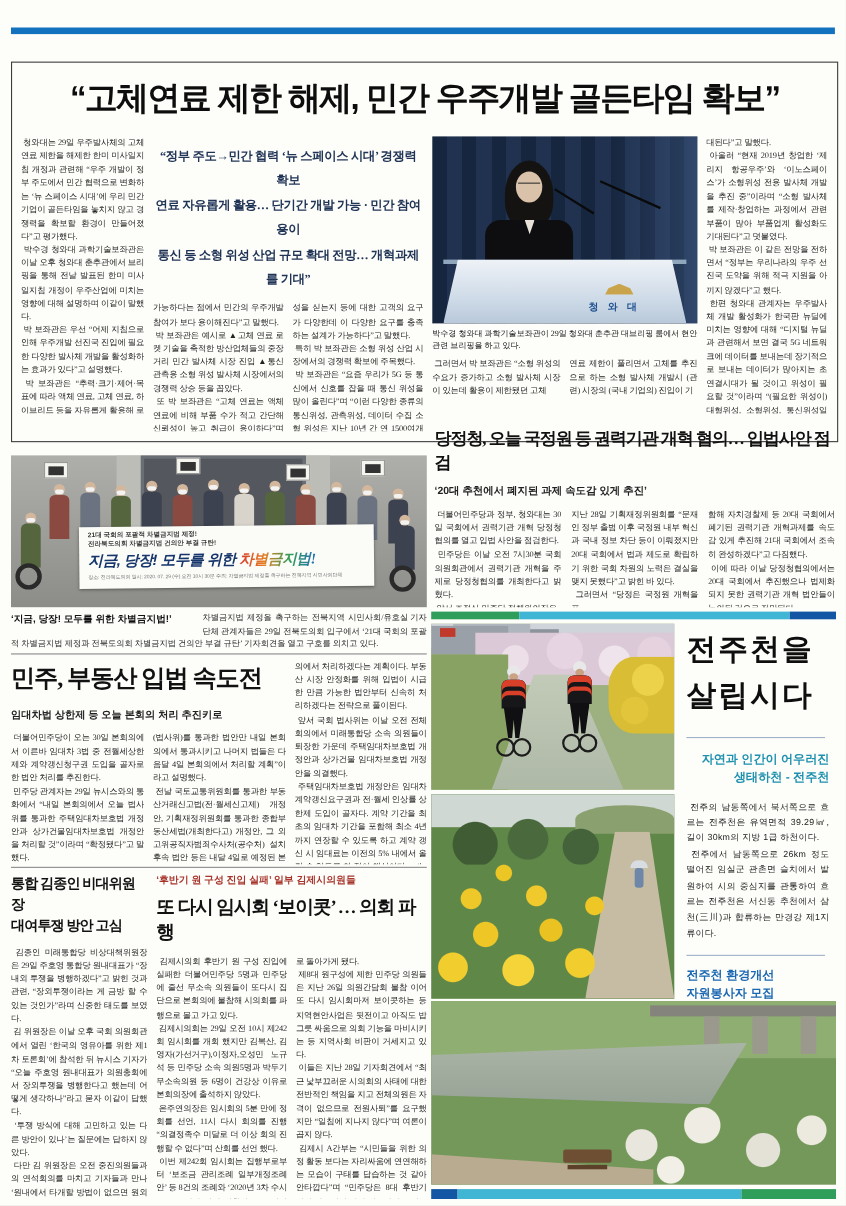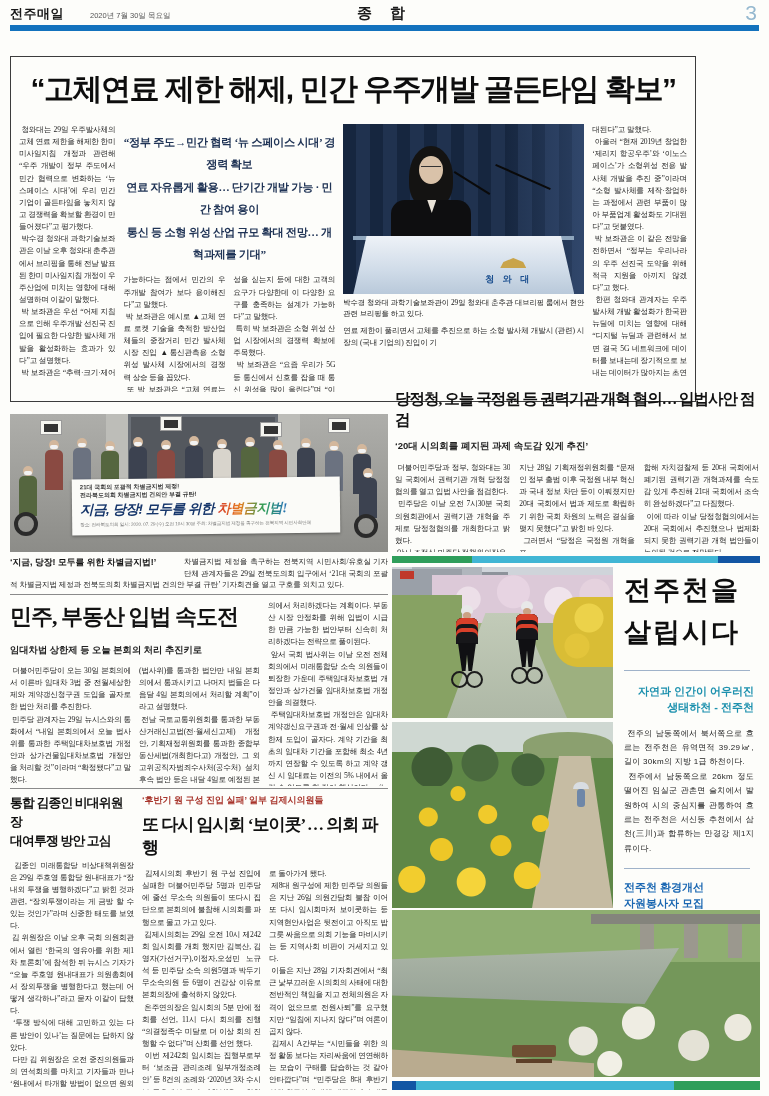--- a/index.html
+++ b/index.html
@@ -15,21 +15,21 @@
     white-space:pre-wrap; color:#222; letter-spacing:-0.15px; overflow:hidden;
   }
   
   .header { position:absolute; left:10px; right:10px; top:4px; height:20px; }
   .paper-name { position:absolute; left:0; top:1px; font-weight:bold; font-size:13px; letter-spacing:0.5px; }
   .header-date { position:absolute; left:80px; top:7px; font-size:7.5px; color:#555; }
   .section-label { position:absolute; left:50%; transform:translateX(-50%); top:0; font-size:15px; font-weight:bold; letter-spacing:7px; }
   .page-num { position:absolute; right:2px; top:-3px; font-size:21px; color:#95b8cf; }
   .header-bar { position:absolute; left:10px; right:10px; top:25px; height:6px; background:#1372bd; }
   
-  .top-box { position:absolute; left:10px; top:56px; width:686px; height:346px; border:1.5px solid #3c3c3c; padding:12px 8px 6px; background:#fdfdfa; }
+  .top-box { position:absolute; left:10px; top:56px; width:752px; height:346px; border:1.5px solid #3c3c3c; padding:12px 8px 6px; background:#fdfdfa; }
   .main-headline { text-align:center; font-weight:800; font-size:30px; letter-spacing:-1.5px; color:#0d0d0d; }
   .top-content { display:flex; gap:8px; margin-top:14px; height:252px; }
   .t-col1 { width:112px; }
   .t-mid  { width:246px; }
   .t-photo-block { width:241px; }
   .t-col6 { width:110px; }
   .kicker { color:#1c79c4; font-weight:bold; font-size:10px; text-align:center; }
   .quote  { margin-top:7px; font-size:11.2px; font-weight:bold; color:#203456; text-align:center; line-height:2.0; white-space:pre-line; letter-spacing:-0.3px; }
   .mid-cols { display:flex; gap:8px; margin-top:9px; height:118px; }
   .mid-cols > div { flex:1; }
@@ -183,26 +183,20 @@
                radial-gradient(circle at 90% 45%, #ece9de 0 13px, transparent 14px),
                radial-gradient(circle at 32% 85%, #f2f0e6 0 12px, transparent 13px), transparent; }
   .rv-path { position:absolute; left:0; bottom:0; width:55%; height:46px; background:#b9ab8f; clip-path:polygon(0 40%,100% 70%,100% 100%,0 100%); }
   .rv-bench { position:absolute; left:120px; bottom:20px; width:44px; height:12px; background:#6f4f33; border-radius:2px; box-shadow:0 10px 0 -4px #5d4029; }
 </style>
 </head>
 <body>
 
 <div id="page">
 
-  <div class="header sans">
-    <div class="paper-name">전주매일</div>
-    <div class="header-date">2020년 7월 30일 목요일</div>
-    <div class="section-label">종 합</div>
-    <div class="page-num">3</div>
-  </div>
   <div class="header-bar"></div>
 
   <div class="top-box">
     <div class="main-headline sans">“고체연료 제한 해제, 민간 우주개발 골든타임 확보”</div>
     <div class="top-content">
       <div class="t-col1 body-text"> 청와대는 29일 우주발사체의 고체 연료 제한을 해제한 한미 미사일지침 개정과 관련해 “우주 개발이 정부 주도에서 민간 협력으로 변화하는 ‘뉴 스페이스 시대’에 우리 민간 기업이 골든타임을 놓치지 않고 경쟁력을 확보할 환경이 만들어졌다”고 평가했다.
  박수경 청와대 과학기술보좌관은 이날 오후 청와대 춘추관에서 브리핑을 통해 전날 발표된 한미 미사일지침 개정이 우주산업에 미치는 영향에 대해 설명하며 이같이 말했다.
  박 보좌관은 우선 “어제 지침으로 인해 우주개발 선진국 진입에 필요한 다양한 발사체 개발을 활성화하는 효과가 있다”고 설명했다.
  박 보좌관은 “추력·크기·제어·목표에 따라 액체 연료, 고체 연료, 하이브리드 등을 자유롭게 활용해 로켓 설계 가능해지는데 개발이 용이하고 저비용으로 제조·운영이 가능하다”며 “비교적 단기간 내 개발이</div>
       <div class="t-mid">
@@ -229,20 +223,21 @@
           <div class="bp-collar"></div>
           <div class="bp-mic1"></div>
           <div class="bp-mic2"></div>
           <div class="bp-podium-edge"></div>
           <div class="bp-podium"></div>
           <div class="bp-emblem"></div>
           <div class="bp-podium-label sans">청 와 대</div>
         </div>
         <div class="photo-caption">박수경 청와대 과학기술보좌관이 29일 청와대 춘추관 대브리핑 룸에서 현안관련 브리핑을 하고 있다.</div>
         <div class="below-photo-cols">
+          <div class="body-text"> 그러면서 박 보좌관은 “소형 위성의 수요가 증가하고 소형 발사체 시장이 있는데 활용이 제한됐던 고체</div>
           <div class="body-text">연료 제한이 풀리면서 고체를 추진으로 하는 소형 발사체 개발시 (관련) 시장의 (국내 기업의) 진입이 기</div>
         </div>
       </div>
       <div class="t-col6 body-text">대된다”고 말했다.
  아울러 “현재 2019년 창업한 ‘제리지 항공우주’와 ‘이노스페이스’가 소형위성 전용 발사체 개발을 추진 중”이라며 “소형 발사체를 제작·창업하는 과정에서 관련 부품이 많아 부품업계 활성화도 기대된다”고 덧붙였다.
  박 보좌관은 이 같은 전망을 전하면서 “정부는 우리나라의 우주 선진국 도약을 위해 적극 지원을 아끼지 않겠다”고 했다.
  한편 청와대 관계자는 우주발사체 개발 활성화가 한국판 뉴딜에 미치는 영향에 대해 “디지털 뉴딜과 관련해서 보면 결국 5G 네트워크에 데이터를 보내는데 장기적으로 보내는 데이터가 많아지는 초연결시대가 될 것이고 위성이 필요할 것”이라며 “(필요한 위성이) 대형위성, 소형위성, 통신위성일 수 있는데 소형 발사체 기술이 활용되면 도움이 될 것”이라고 했다.　/뉴시스</div>
     </div>
   </div>
 
@@ -342,21 +337,21 @@
     </div>
   </div>
   <div class="protest-caption">
     <span class="cap-bold sans">‘지금, 당장! 모두를 위한 차별금지법!’</span><span class="cap-byline">/유호실 기자</span><span>차별금지법 제정을 촉구하는 전북지역 시민사회단체 관계자들은 29일 전북도의회 입구에서 ‘21대 국회의 포괄적 차별금지법 제정과 전북도의회 차별금지법 건의안 부결 규탄’ 기자회견을 열고 구호를 외치고 있다.</span>
   </div>
   <div class="rule-a"></div>
   <div class="rule-b"></div>
 
   <div class="djc">
     <div class="djc-headline">당정청, 오늘 국정원 등 권력기관 개혁 협의… 입법사안 점검</div>
-    <div class="djc-subhead sans">‘20대 시의회를 폐지된 과제 속도감 있게 추진’</div>
+    <div class="djc-subhead sans">‘20대 추천에서 폐지된 과제 속도감 있게 추진’</div>
     <div class="djc-cols">
       <div class="body-text"> 더불어민주당과 정부, 청와대는 30일 국회에서 권력기관 개혁 당정청협의를 열고 입법 사안을 점검한다.
  민주당은 이날 오전 7시30분 국회 의원회관에서 권력기관 개혁을 주제로 당정청협의를 개최한다고 밝혔다.
  앞서 조정식 민주당 정책위의장은</div>
       <div class="body-text">지난 28일 기획재정위원회를 “문재인 정부 출범 이후 국정원 내부 혁신과 국내 정보 차단 등이 이뤄졌지만 20대 국회에서 법과 제도로 확립하기 위한 국회 차원의 노력은 결실을 맺지 못했다”고 밝힌 바 있다.
  그러면서 “당정은 국정원 개혁을 포</div>
       <div class="body-text">함해 자치경찰제 등 20대 국회에서 폐기된 권력기관 개혁과제를 속도감 있게 추진해 21대 국회에서 조속히 완성하겠다”고 다짐했다.
  이에 따라 이날 당정청협의에서는 20대 국회에서 추진했으나 법제화되지 못한 권력기관 개혁 법안들이 논의될 것으로 전망된다.
 　　　　　　　　　　　/뉴시스</div>
     </div>

